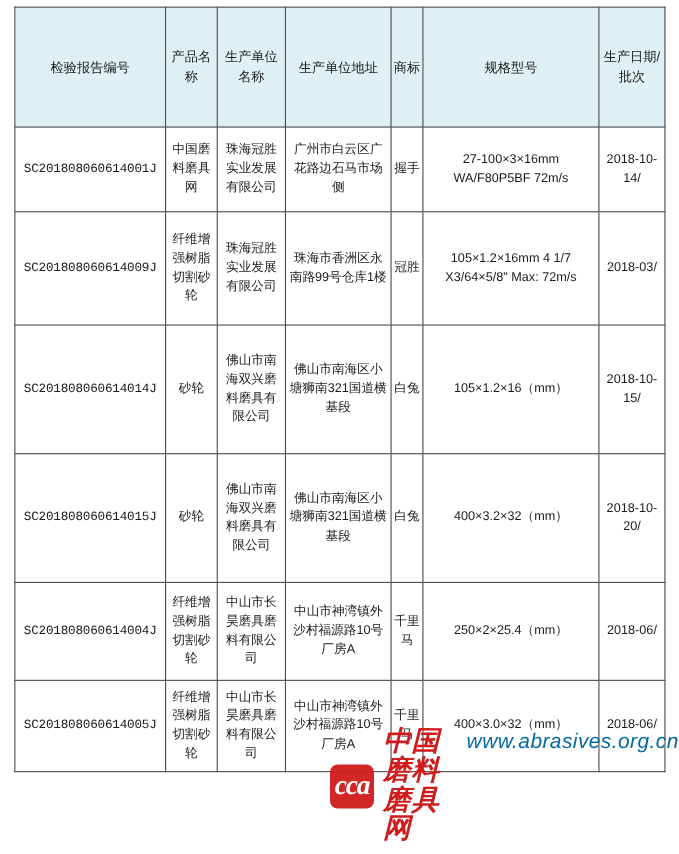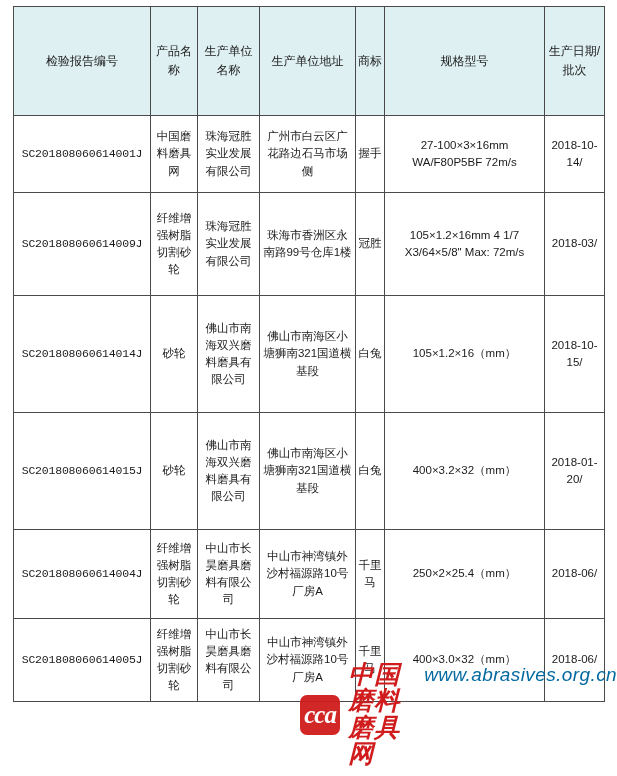--- a/index.html
+++ b/index.html
@@ -188,21 +188,21 @@
         <td class="spec">105×1.2×16（mm）</td>
         <td class="date">2018-10-15/</td>
       </tr>
       <tr class="r4">
         <td class="code">SC201808060614015J</td>
         <td class="prod">砂轮</td>
         <td class="maker">佛山市南海双兴磨料磨具有限公司</td>
         <td class="addr">佛山市南海区小塘狮南321国道横基段</td>
         <td class="brand">白兔</td>
         <td class="spec">400×3.2×32（mm）</td>
-        <td class="date">2018-01-20/</td>
+        <td class="date">2018-10-20/</td>
       </tr>
       <tr class="r5">
         <td class="code">SC201808060614004J</td>
         <td class="prod">纤维增强树脂切割砂轮</td>
         <td class="maker">中山市长昊磨具磨料有限公司</td>
         <td class="addr">中山市神湾镇外沙村福源路10号厂房A</td>
         <td class="brand">千里马</td>
         <td class="spec">250×2×25.4（mm）</td>
         <td class="date">2018-06/</td>
       </tr>

